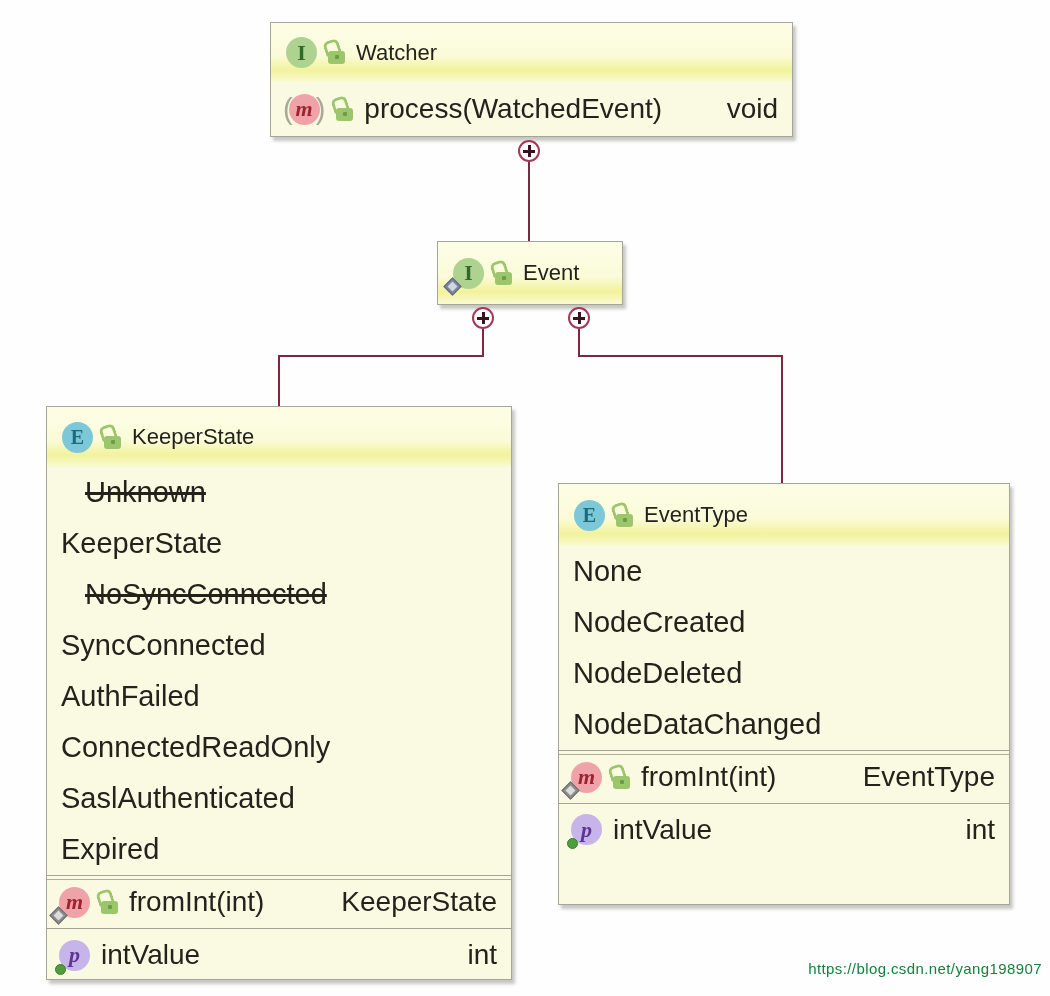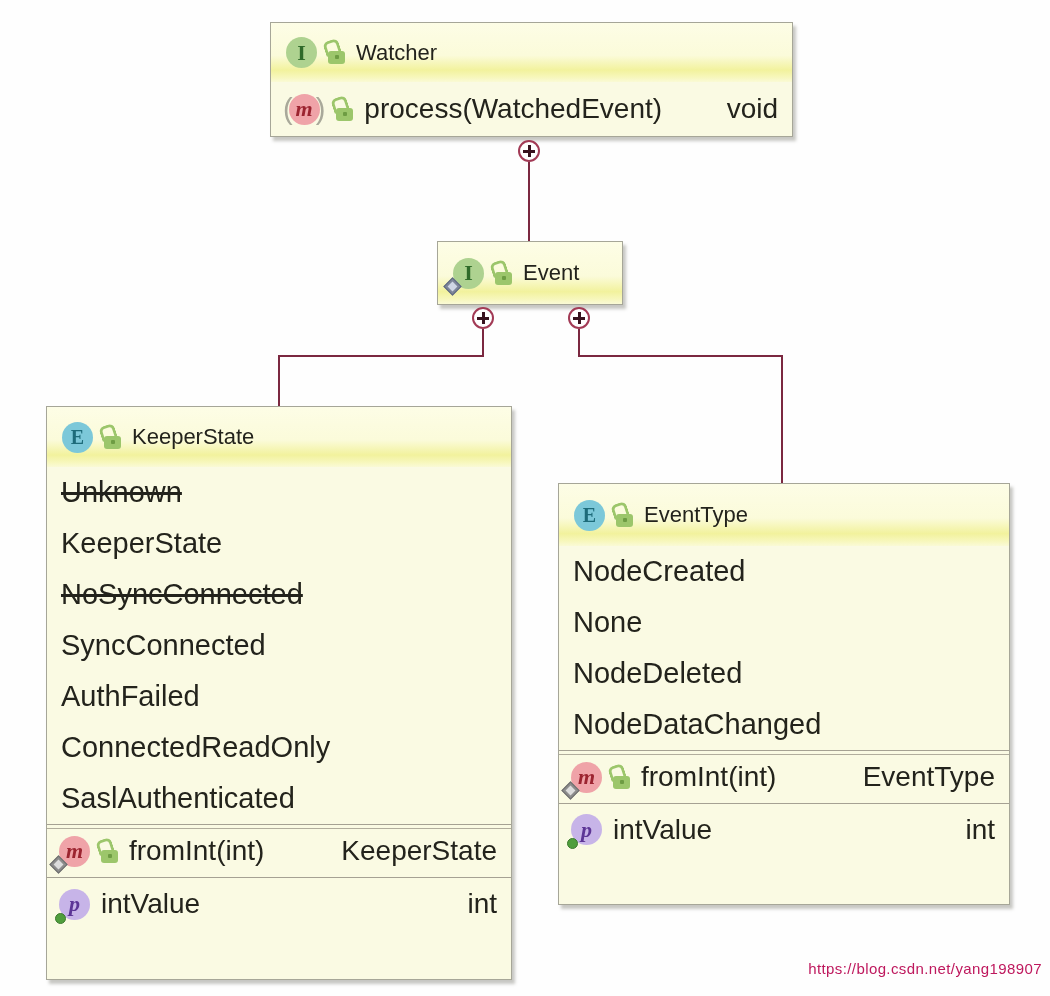--- a/index.html
+++ b/index.html
@@ -18,21 +18,21 @@
   .node-header{
     display:flex;align-items:center;gap:11px;
     padding:0 14px 0 15px;box-sizing:border-box;
     background:linear-gradient(180deg,#fdfde6 0%,#fbfbda 55%,#f2f29d 80%,#f7f7bc 92%,#fafad6 100%);
   }
   .title{font-size:22px;white-space:nowrap;}
   .row-value{
     display:flex;align-items:center;height:51px;box-sizing:border-box;
     padding:0 14px;font-size:29px;white-space:nowrap;
   }
-  .deprecated{text-decoration:line-through;text-decoration-thickness:3px;}
+  .deprecated{text-decoration:line-through;text-decoration-thickness:3px;margin-left:24px;}
   .row-member{
     display:flex;align-items:center;gap:11px;box-sizing:border-box;
     padding:0 14px 0 12px;font-size:28px;white-space:nowrap;position:relative;
   }
   .member-type{margin-left:auto;}
   .sep-top{border-top:1px solid #a5a193;}
   .sep-double::after{
     content:"";position:absolute;left:0;right:0;top:3px;
     border-top:1px solid #b1ad9d;
   }
@@ -107,21 +107,21 @@
   #e4{left:278px;top:355px;width:2px;height:51px;}
   #e5{left:578px;top:329px;width:2px;height:27px;}
   #e6{left:578px;top:355px;width:205px;height:2px;}
   #e7{left:781px;top:355px;width:2px;height:128px;}
   #a1{left:518px;top:140px;}
   #a2{left:472px;top:307px;}
   #a3{left:568px;top:307px;}
   
   .watermark{
     position:absolute;right:8px;top:960px;font-size:15px;
-    color:#be185d;letter-spacing:.4px;
+    color:#15803d;letter-spacing:.4px;
   }
 </style>
 </head>
 <body>
 
 <div class="node" id="node-watcher">
   <div class="node-header">
     <span class="badge badge-interface">I</span>
     <span class="lock"></span>
     <span class="title">Watcher</span>
@@ -150,41 +150,42 @@
     <span class="lock"></span>
     <span class="title">KeeperState</span>
   </div>
   <div class="row-value deprecated">Unknown</div>
   <div class="row-value">KeeperState</div>
   <div class="row-value deprecated">NoSyncConnected</div>
   <div class="row-value">SyncConnected</div>
   <div class="row-value">AuthFailed</div>
   <div class="row-value">ConnectedReadOnly</div>
   <div class="row-value">SaslAuthenticated</div>
+  <div class="row-value">Expired</div>
   <div class="row-member sep-top sep-double">
     <span class="badge badge-method">m<span class="static-diamond gray"></span></span>
     <span class="lock"></span>
     <span class="member-name">fromInt(int)</span>
     <span class="member-type">KeeperState</span>
   </div>
   <div class="row-member row-property sep-top">
     <span class="badge badge-property">p<span class="final-dot"></span></span>
     <span class="member-name">intValue</span>
     <span class="member-type">int</span>
   </div>
 </div>
 
 <div class="node" id="node-eventtype">
   <div class="node-header">
     <span class="badge badge-enum">E</span>
     <span class="lock"></span>
     <span class="title">EventType</span>
   </div>
+  <div class="row-value">None</div>
   <div class="row-value">NodeCreated</div>
-  <div class="row-value">None</div>
   <div class="row-value">NodeDeleted</div>
   <div class="row-value">NodeDataChanged</div>
   <div class="row-member sep-top sep-double">
     <span class="badge badge-method">m<span class="static-diamond gray"></span></span>
     <span class="lock"></span>
     <span class="member-name">fromInt(int)</span>
     <span class="member-type">EventType</span>
   </div>
   <div class="row-member row-property sep-top">
     <span class="badge badge-property">p<span class="final-dot"></span></span>

